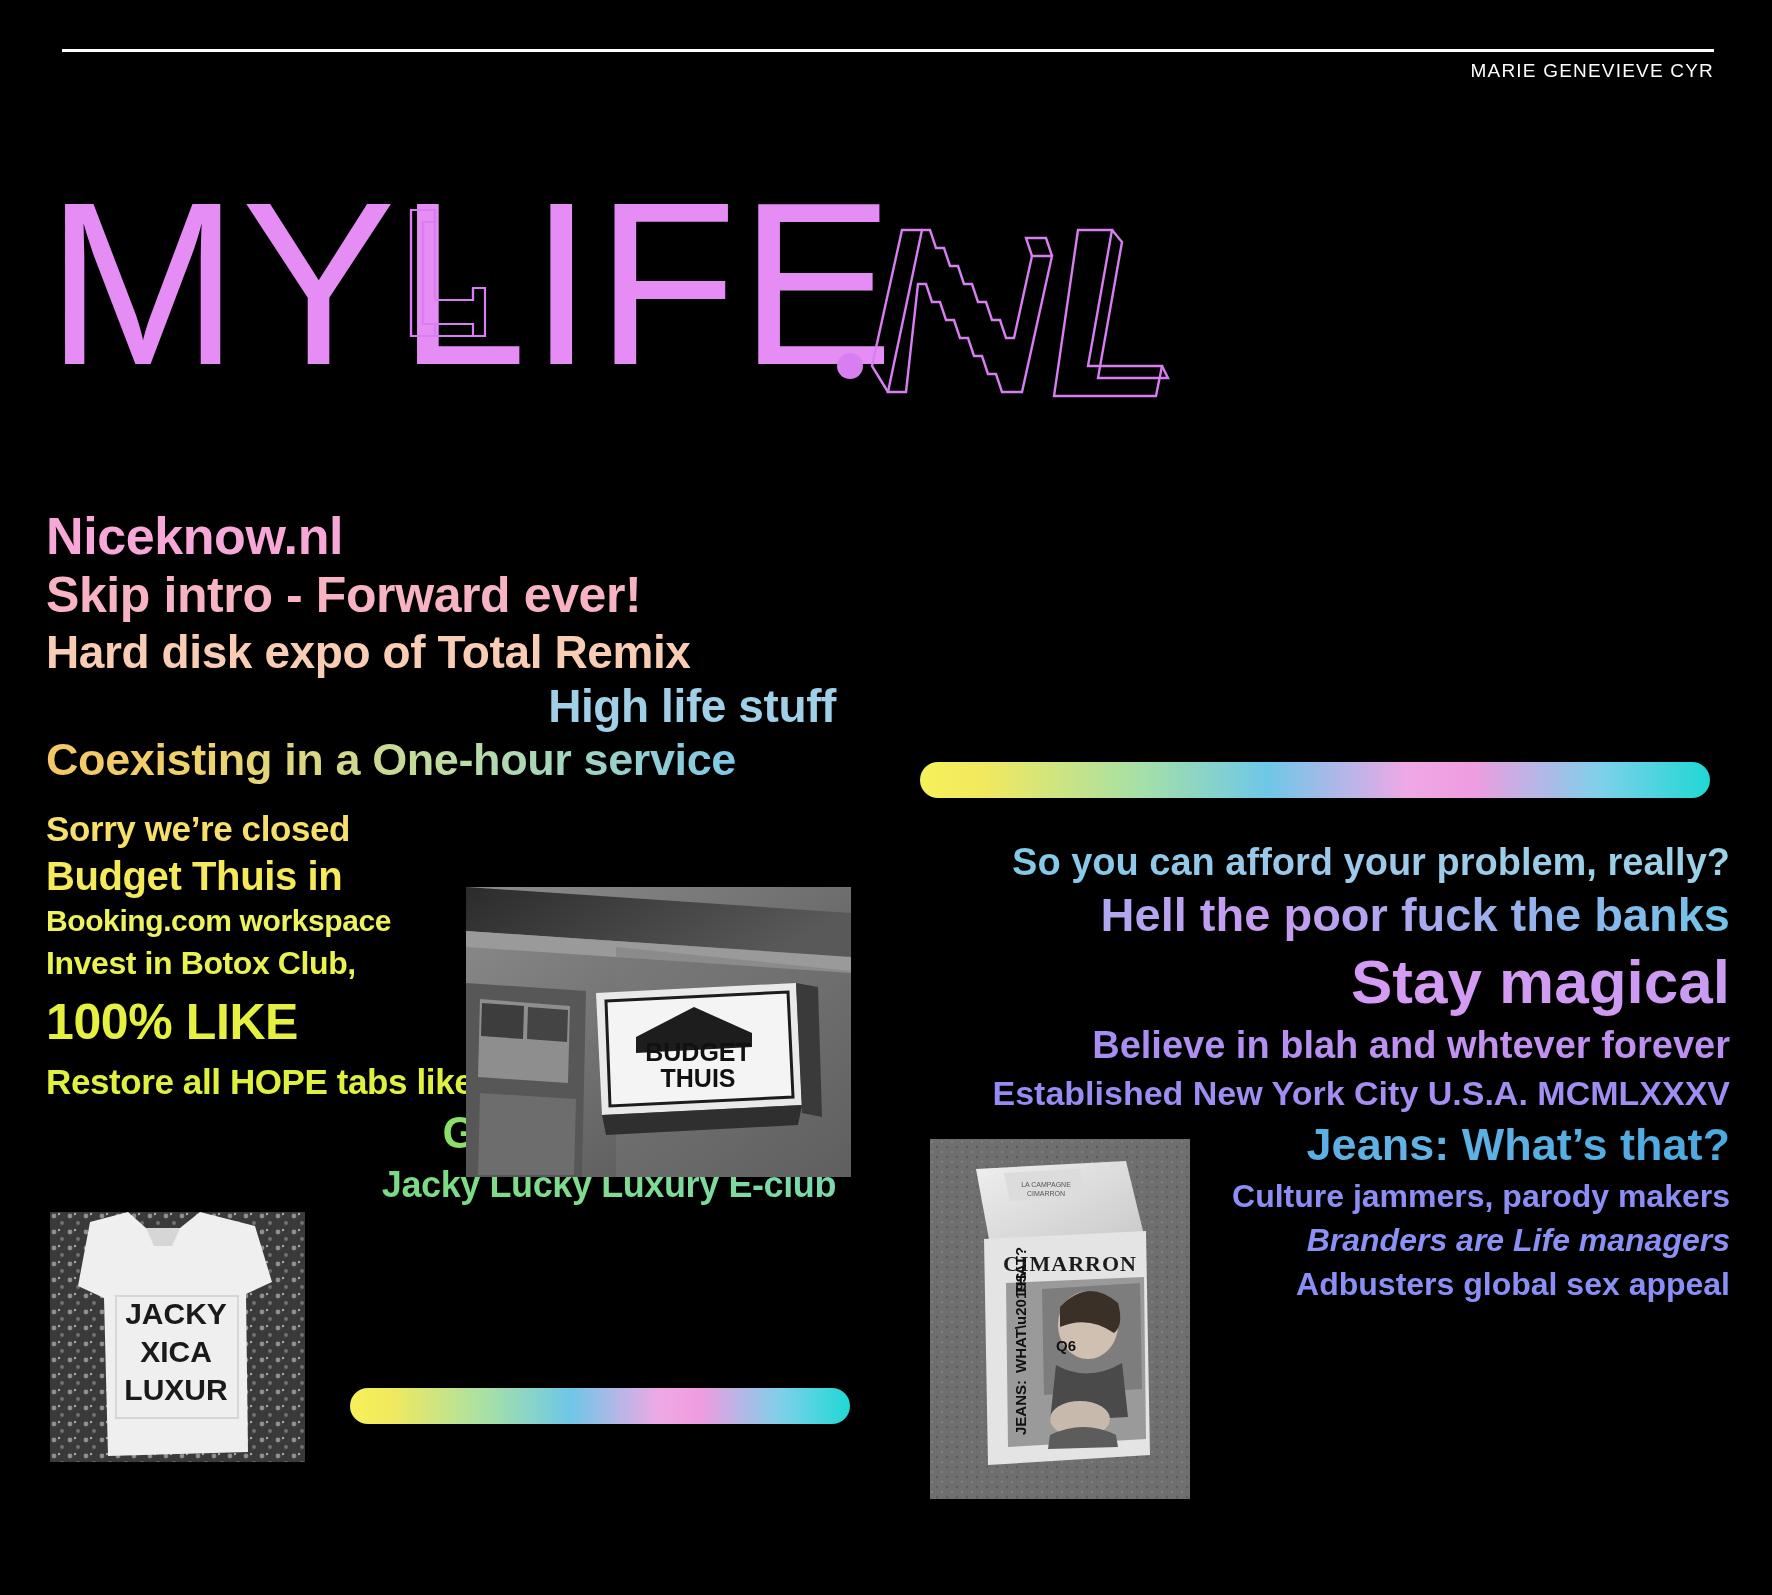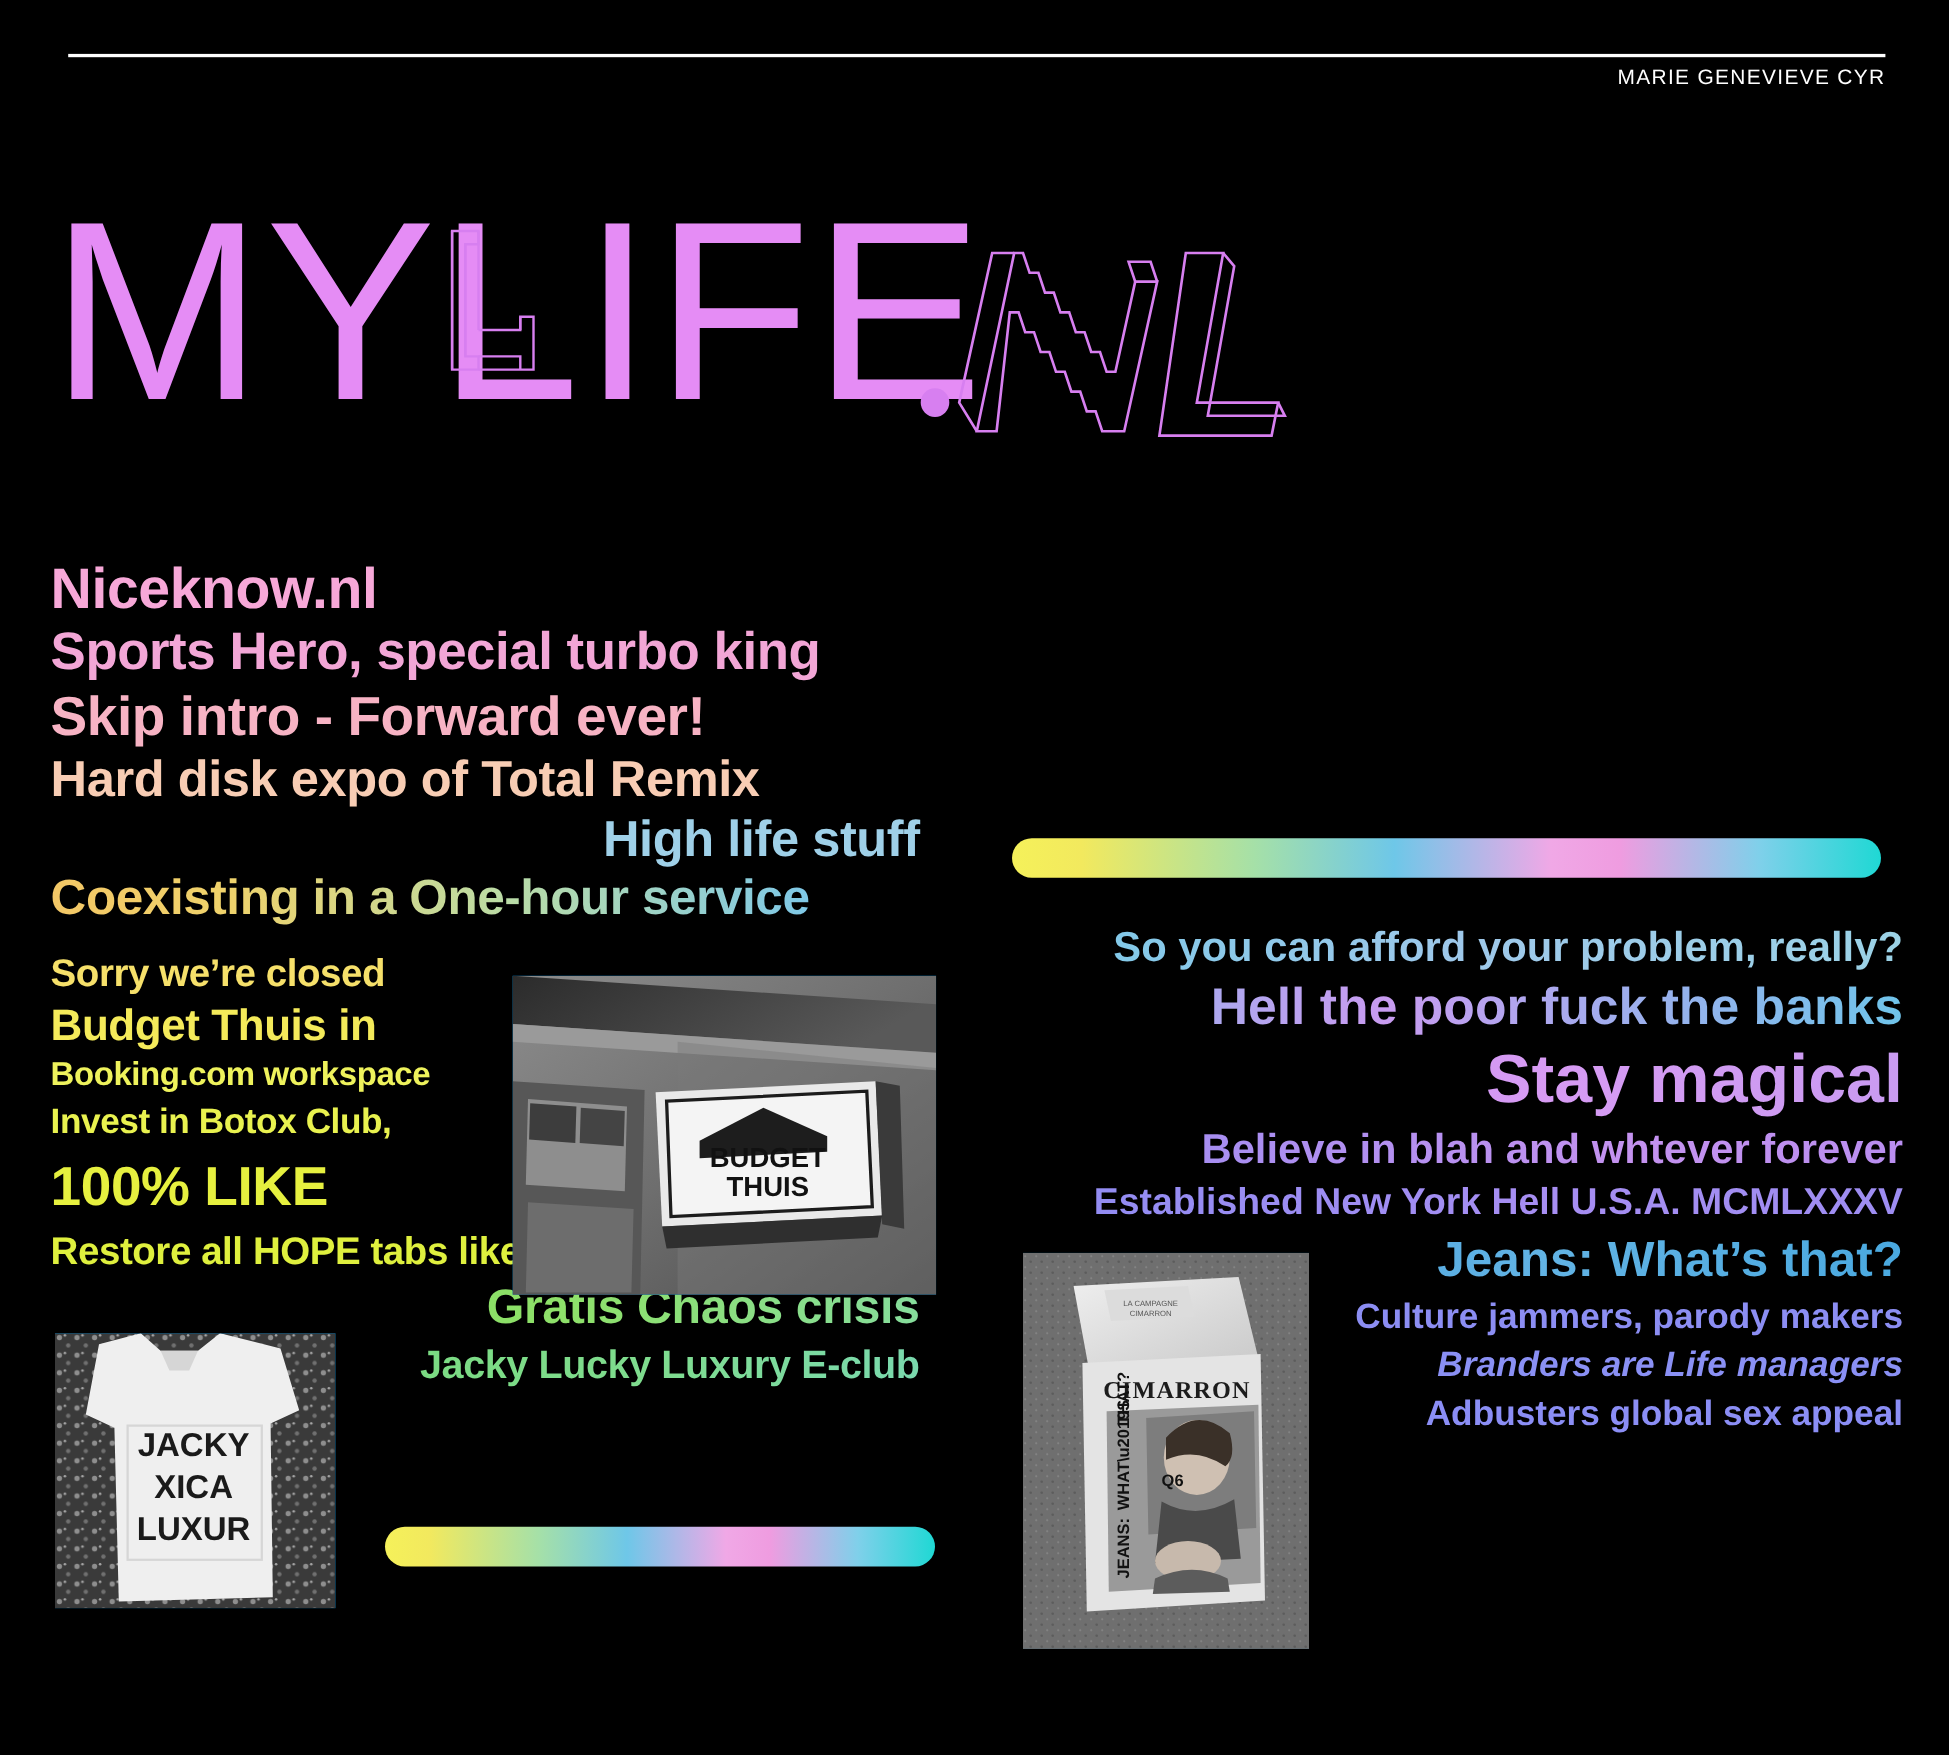--- a/index.html
+++ b/index.html
@@ -191,21 +191,20 @@
         <path d="M206 60 L200 42 L220 42 L226 60"></path>
 
         <path d="M252 34 L286 34 L262 170 L336 170 L330 200 L228 200 Z"></path>
         <path d="M286 34 L296 46 L272 182 L342 182 L336 170"></path>
       </g>
     </svg>
   </div>
 
   <div class="left-stack" data-interactable="false">
     <div class="line l1" data-interactable="false">Niceknow.nl</div>
-    <div class="line l2" data-interactable="false">Sports Hero, special turbo king</div>
     <div class="line l3" data-interactable="false">Skip intro - Forward ever!</div>
     <div class="line l4" data-interactable="false">Hard disk expo of Total Remix</div>
     <div class="line l5" data-interactable="false">High life stuff</div>
     <div class="line l6" data-interactable="false">Coexisting in a One-hour service</div>
     <div class="line l7" data-interactable="false">Sorry we’re closed</div>
     <div class="line l8" data-interactable="false">Budget Thuis in</div>
     <div class="line l9" data-interactable="false">Booking.com workspace</div>
     <div class="line l10" data-interactable="false">Invest in Botox Club,</div>
     <div class="line l11" data-interactable="false">100% LIKE</div>
     <div class="line l12" data-interactable="false">Restore all HOPE tabs like a Freedom junkie</div>
@@ -213,21 +212,21 @@
     <div class="line l14" data-interactable="false">Jacky Lucky Luxury E-club</div>
   </div>
 
   <div class="pill pill-right" data-interactable="false"></div>
 
   <div class="right-stack" data-interactable="false">
     <div class="r1" data-interactable="false">So you can afford your problem, really?</div>
     <div class="r2" data-interactable="false">Hell the poor fuck the banks</div>
     <div class="r3" data-interactable="false">Stay magical</div>
     <div class="r4" data-interactable="false">Believe in blah and whtever forever</div>
-    <div class="r5" data-interactable="false">Established New York Hell U.S.A. MCMLXXXV</div>
+    <div class="r5" data-interactable="false">Established New York City U.S.A. MCMLXXXV</div>
     <div class="r6" data-interactable="false">Jeans: What’s that?</div>
     <div class="r7" data-interactable="false">Culture jammers, parody makers</div>
     <div class="r8" data-interactable="false">Branders are Life managers</div>
     <div class="r9" data-interactable="false">Adbusters global sex appeal</div>
   </div>
 
   <div class="pill pill-left" data-interactable="false"></div>
 
   <div class="photo photo-budget" data-interactable="false">
     <svg class="ph-svg" viewBox="0 0 385 290" preserveAspectRatio="none" data-interactable="false">

